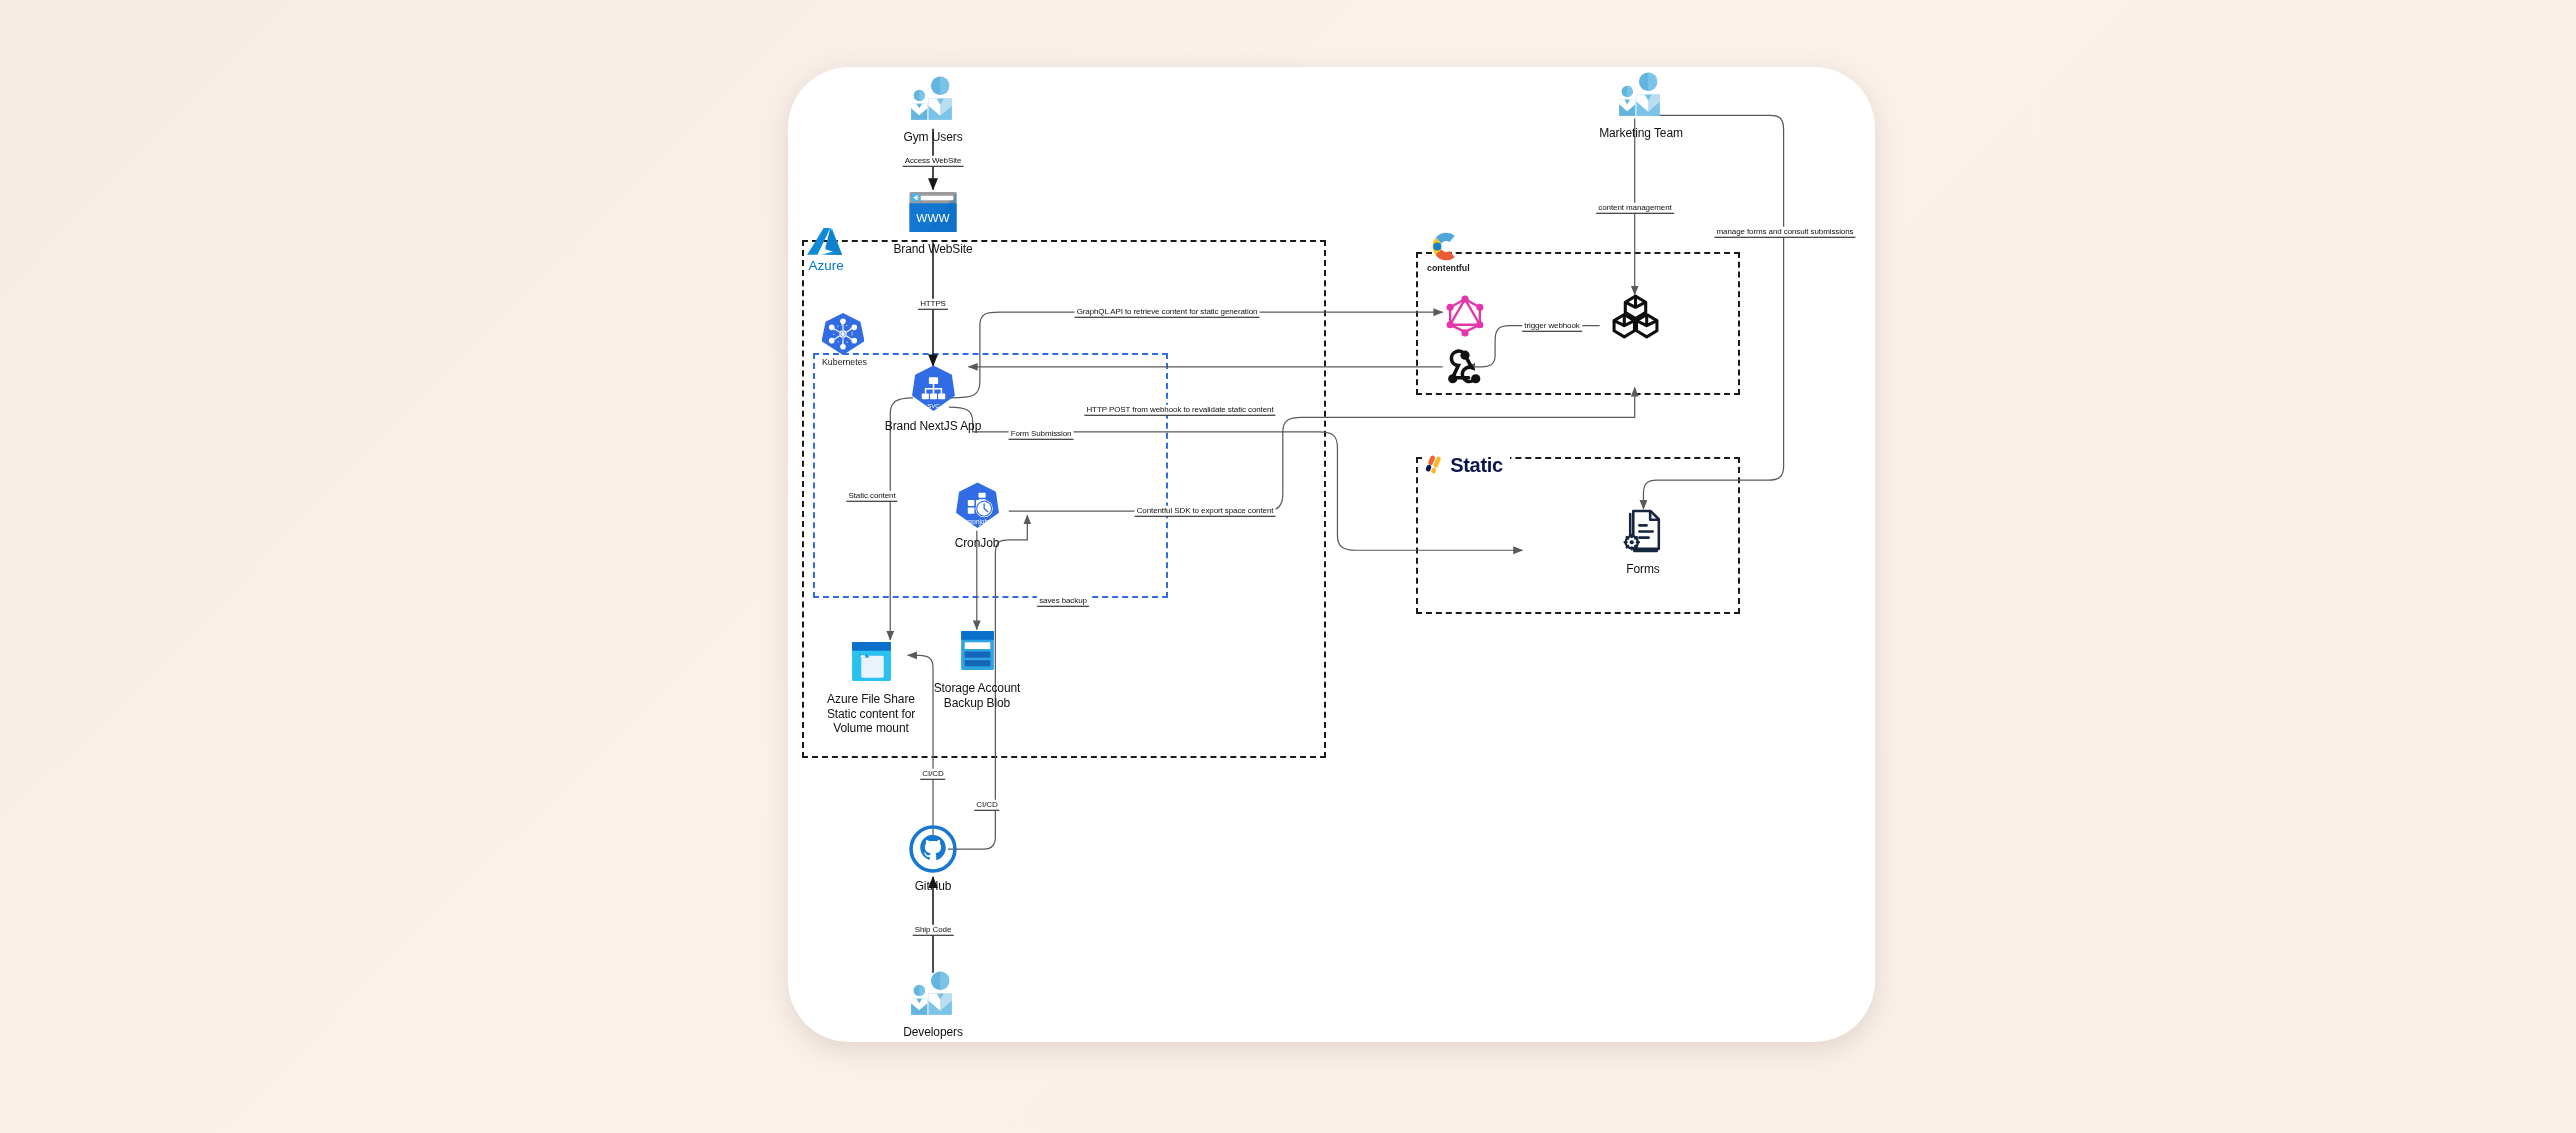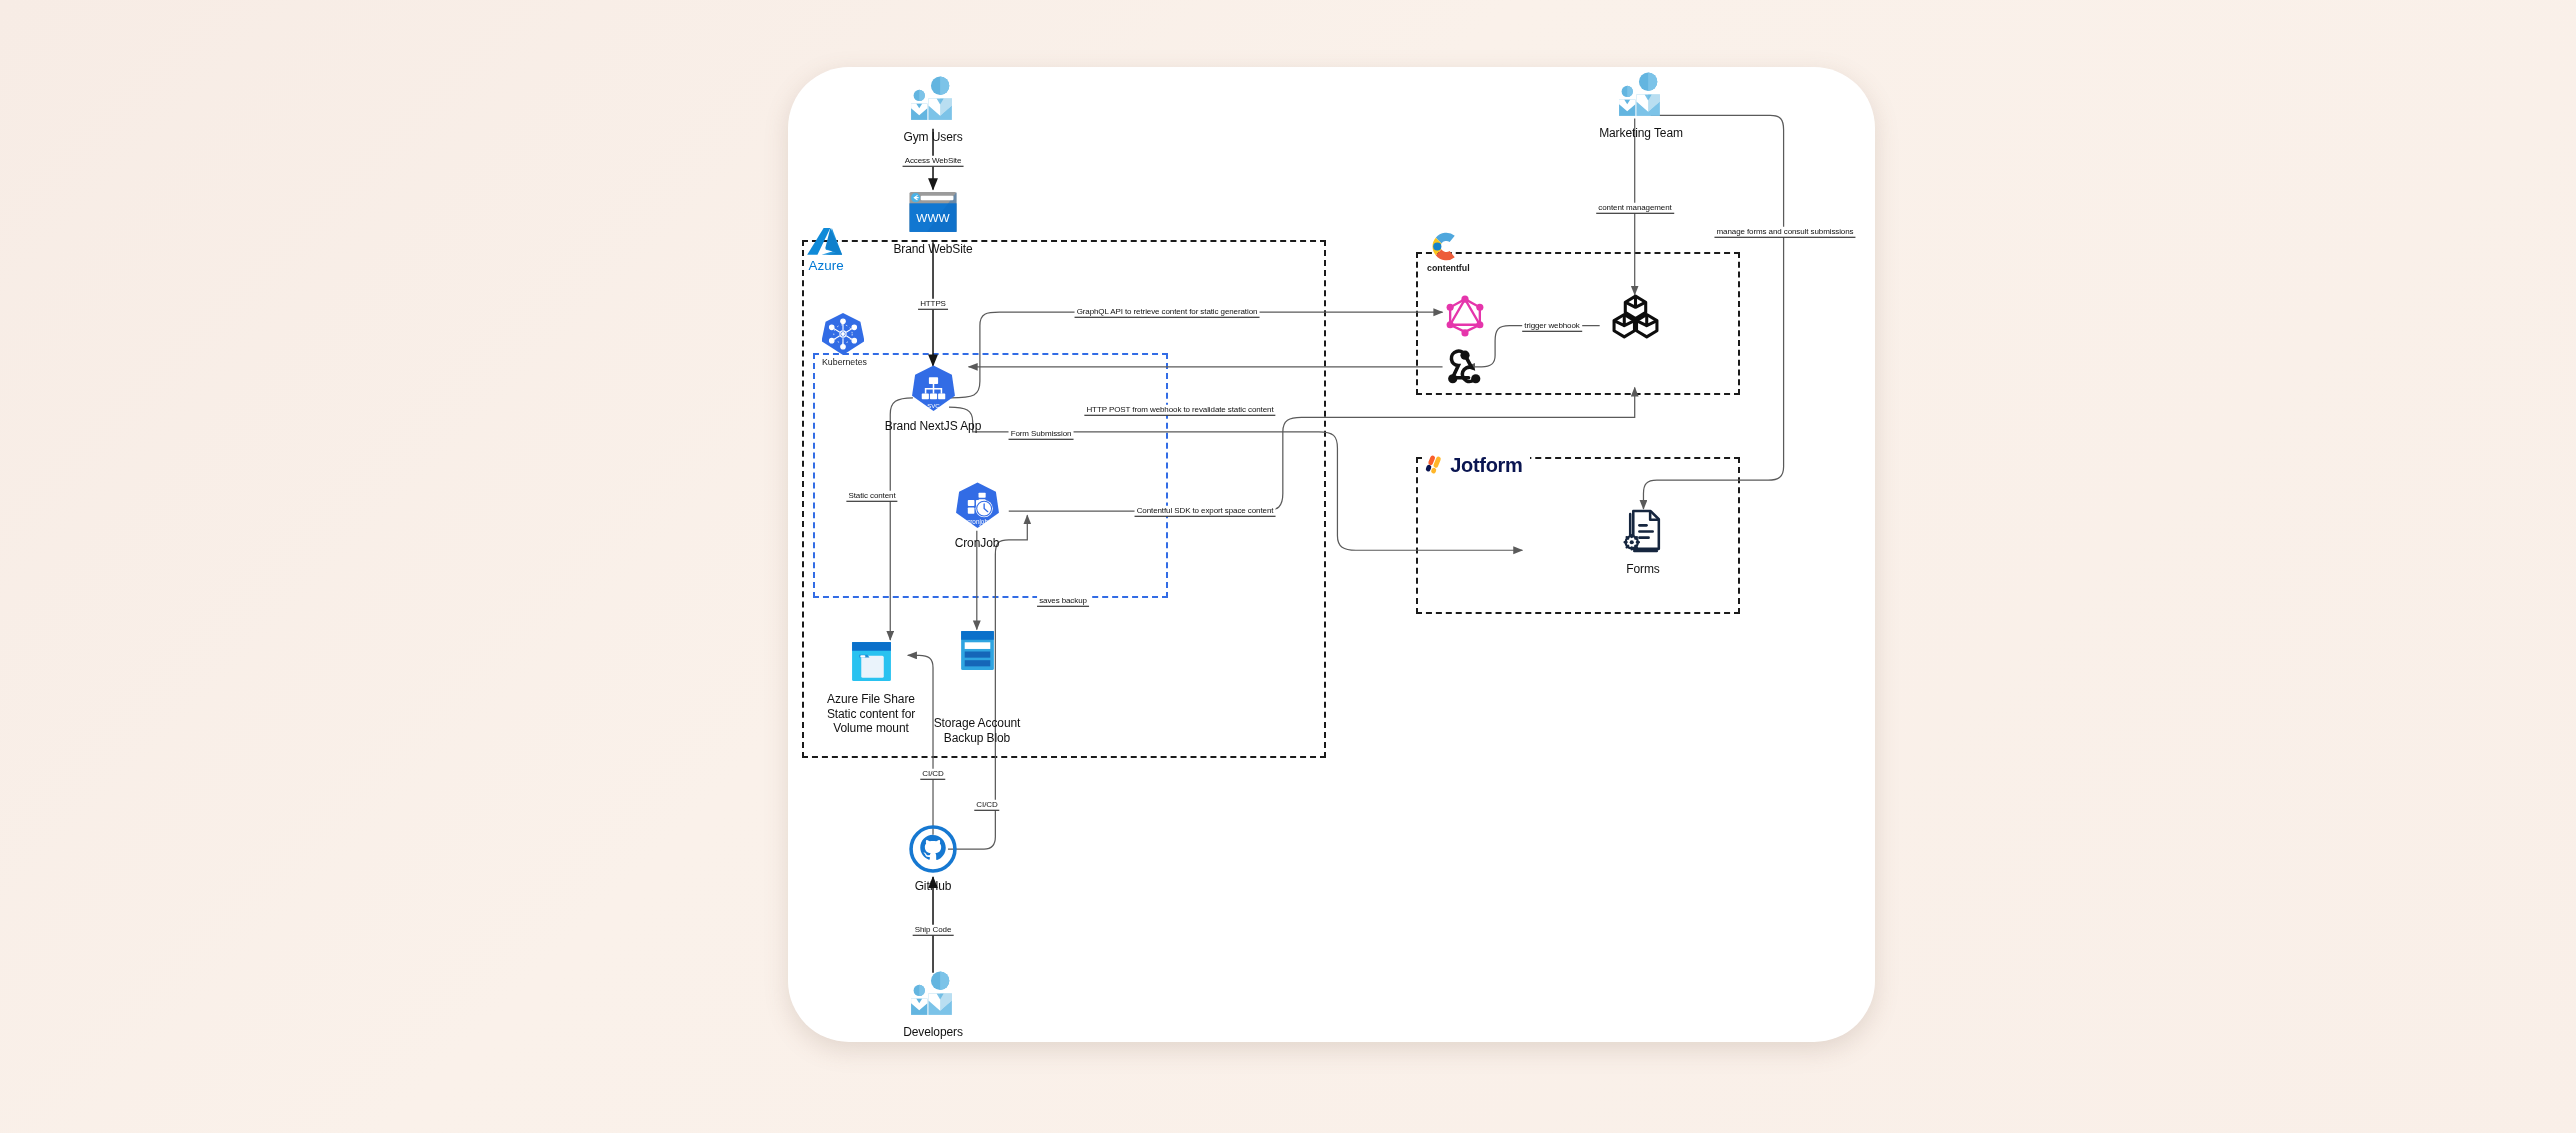--- a/index.html
+++ b/index.html
@@ -137,21 +137,21 @@
 
   <div style="position:absolute;left:1422px;top:453px;display:flex;align-items:center;background:#fff;padding:1px 7.2px 1px 2.1px;">
     <svg width="23" height="23" viewBox="0 0 44 44">
       <g transform="rotate(22 22 22)">
         <rect x="7" y="6" width="9" height="19" rx="4.5" fill="#f95e2c"></rect>
         <rect x="18" y="4" width="9" height="22" rx="4.5" fill="#ffb629"></rect>
         <rect x="7" y="25" width="9" height="13" rx="4.5" fill="#0a1551"></rect>
         <rect x="18" y="27" width="9" height="11" rx="4.5" fill="#ffb629"></rect>
       </g>
     </svg>
-    <span class="brand-label" style="position:static; font-size:20px; font-weight:700; color:#0a1551; letter-spacing:-0.3px; margin-left:3.1px;">Jotform</span>
+    <span class="brand-label" style="position:static; font-size:20px; font-weight:700; color:#0a1551; letter-spacing:-0.3px; margin-left:3.1px;">Static</span>
   </div>
 
   <svg class="wires" viewBox="0 0 5167 2201" width="2662" height="1134">
     <defs>
       <marker id="ah" markerWidth="9" markerHeight="9" refX="7.4" refY="3.2" orient="auto">
         <path d="M0,0 L8,3.2 L0,6.4 z" fill="#5a5a5a"></path>
       </marker>
       <marker id="ahd" markerWidth="9" markerHeight="9" refX="7.4" refY="3.2" orient="auto">
         <path d="M0,0 L8,3.2 L0,6.4 z" fill="#161616"></path>
       </marker>
@@ -267,21 +267,21 @@
         <rect x="24" y="31" width="44" height="43" rx="3" fill="#eaf3fb"></rect>
         <path d="M20 29 h16 l4 5 h-20 z" fill="#1e8fd8"></path>
         <rect x="22" y="30" width="10" height="4" rx="2" fill="#fff"></rect>
       </svg>
     </div>
     <div class="caption">Azure File Share
 Static content for
 Volume mount</div>
   </div>
 
-  <div class="node" style="left:977px; top:626px;gap:35px;">
+  <div class="node" style="left:977px; top:626px;">
     <div class="glyph">
       <svg width="41" height="44" viewBox="0 0 80 86">
         <rect x="8" y="4" width="64" height="76" rx="3" fill="#2fa4e0"></rect>
         <rect x="8" y="4" width="64" height="17" fill="#0b70ca"></rect>
         <rect x="15" y="26" width="50" height="13" fill="#ffffff"></rect>
         <rect x="15" y="44" width="50" height="12" fill="#1566b8"></rect>
         <rect x="15" y="61" width="50" height="12" fill="#1566b8"></rect>
       </svg>
     </div>
     <div class="caption">Storage Account

